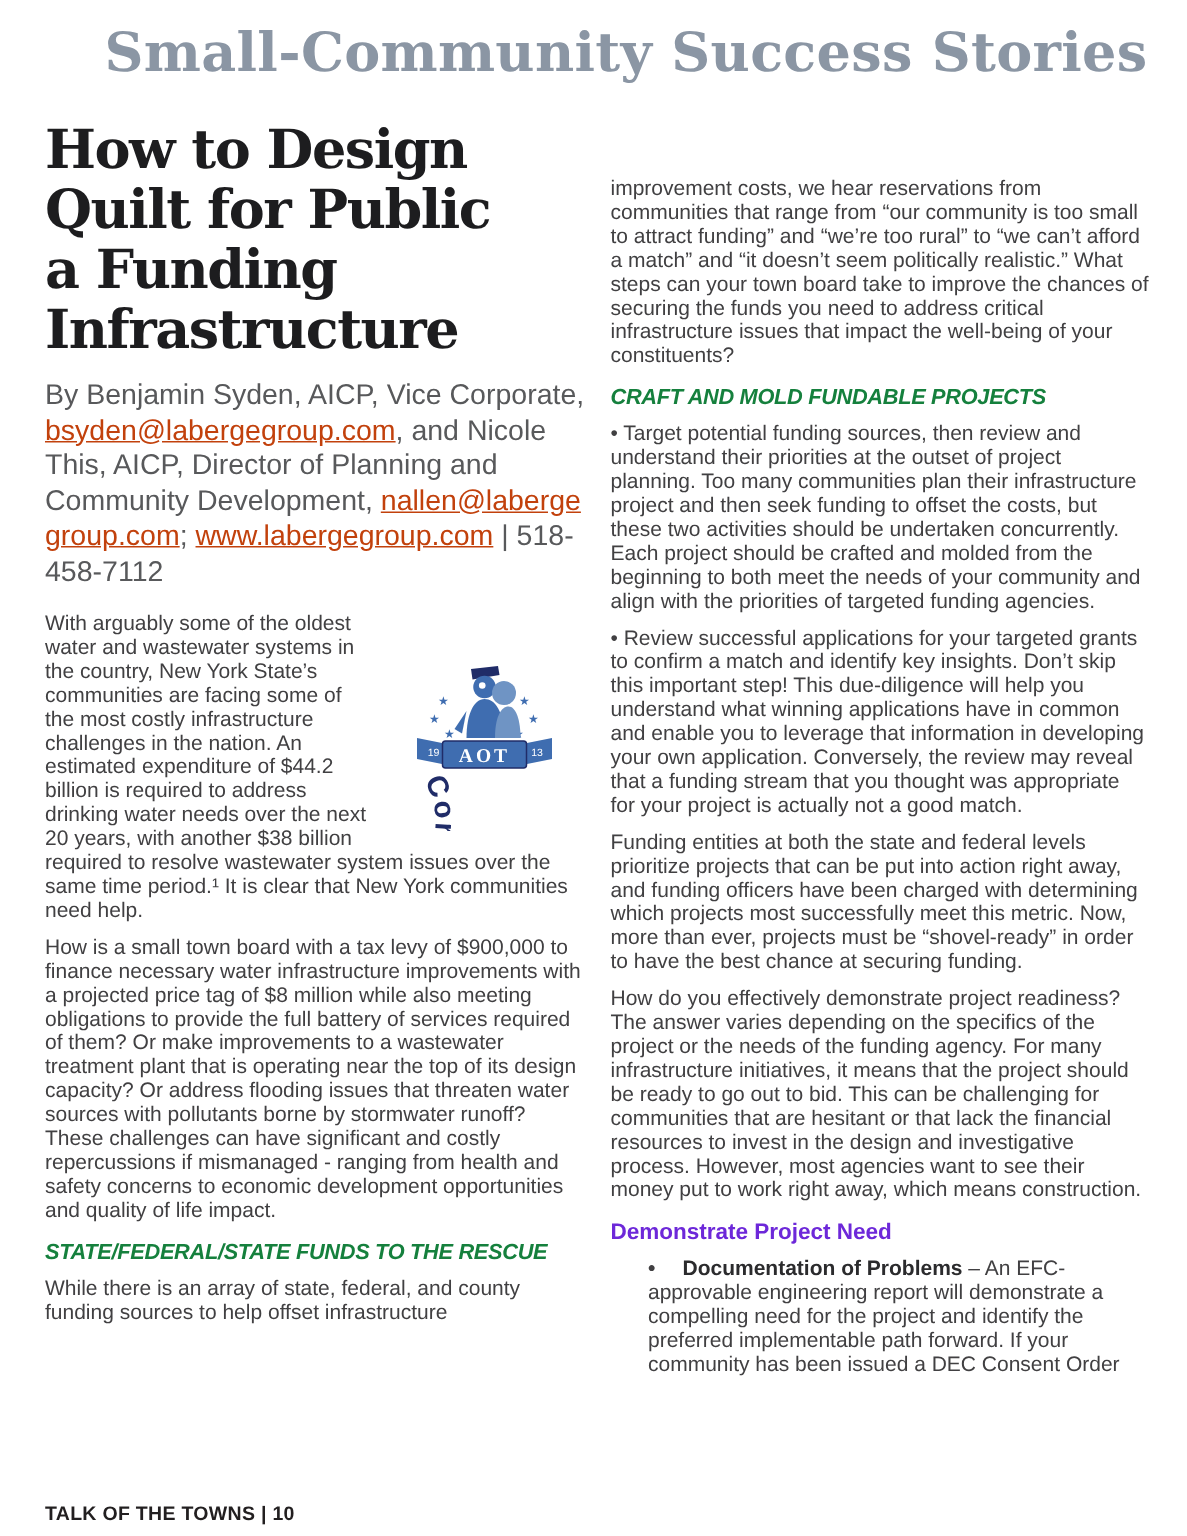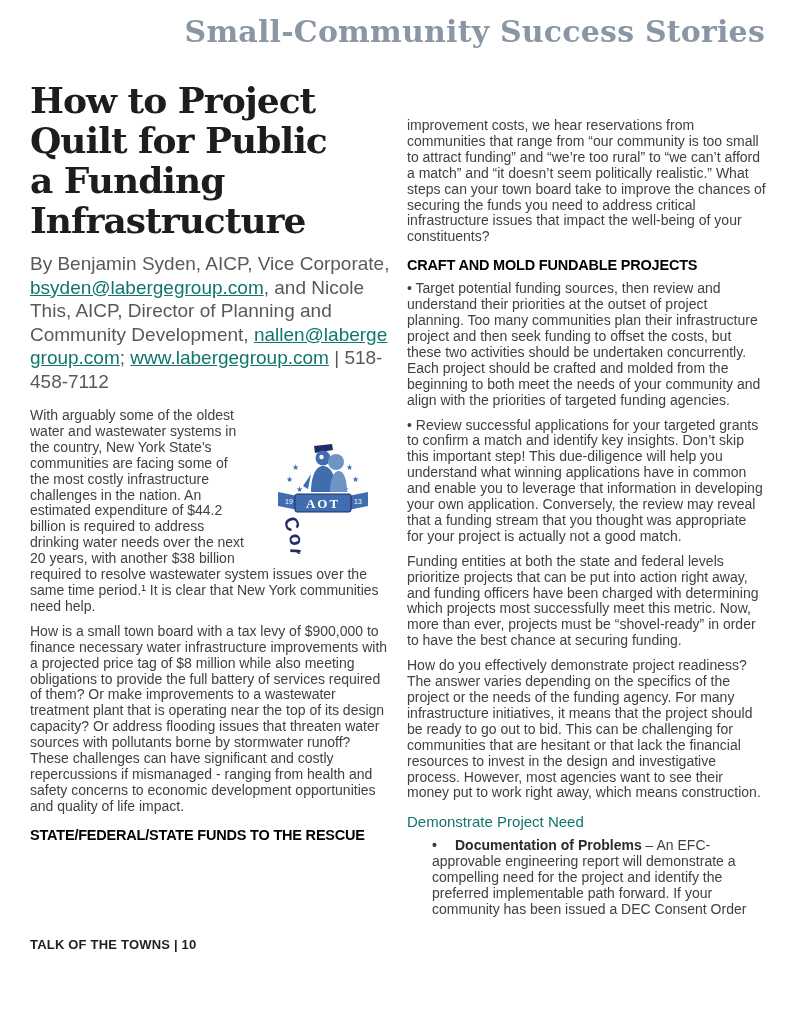--- a/index.html
+++ b/index.html
@@ -1,48 +1,48 @@
 <!DOCTYPE html>
 <html><head>
 <meta charset="utf-8">
 <style>
   html,body{margin:0;padding:0;background:#ffffff;}
   .page{position:relative;width:791px;height:1024px;background:#ffffff;overflow:hidden;
         font-family:"Liberation Sans",sans-serif;color:#414042;}
   .header-title{position:absolute;top:14px;right:26px;
-        font-family:"DejaVu Serif",serif;font-weight:bold;font-size:30px;
+        font-family:"DejaVu Serif",serif;font-weight:bold;font-size:36px;
         color:#8b96a4;letter-spacing:0.2px;white-space:nowrap;}
   .col-left{position:absolute;left:30px;top:80px;width:360px;}
   .col-right{position:absolute;left:407px;top:86px;width:359px;margin-top:32px;}
   .article-title{margin:0 0 12px 0;font-family:"DejaVu Serif",serif;font-weight:bold;
         font-size:36px;line-height:40px;color:#1d1d1f;letter-spacing:-1px;}
   .title-line{display:block;}
   .byline{margin:0 0 15px 0;font-size:19px;line-height:23.5px;color:#58595b;}
-  .byline a{color:#0f766e;text-decoration:underline;word-break:break-all;cursor:pointer;}
+  .byline a{color:#c2410c;text-decoration:underline;word-break:break-all;cursor:pointer;}
   .body-p{margin:0 0 9px 0;font-size:14px;line-height:15.9px;color:#414042;}
   .section-heading{margin:12px 0 7px 0;font-size:14.5px;line-height:17px;font-weight:bold;
-        color:#000000;letter-spacing:-0.2px;}
-  .sub-heading{margin:12px 0 8px 0;font-size:15px;line-height:17px;font-weight:normal;color:#0f766e;}
+        color:#15803d;letter-spacing:-0.2px;font-style:italic;}
+  .sub-heading{margin:12px 0 8px 0;font-size:15px;line-height:17px;font-weight:bold;color:#6d28d9;}
   .sub-bullet{padding-left:25px;}
   .sb-bullet{display:inline-block;width:23px;font-weight:bold;}
   .sub-bullet strong{color:#2b2b2d;}
   .badge-wrap{float:right;width:150px;height:150px;shape-outside:circle(54%);
         margin:-4px -8px 2px 8px;}
-  .footer{position:absolute;left:30px;top:937px;font-size:13px;font-weight:bold;
+  .footer{position:absolute;left:30px;top:1001px;font-size:13px;font-weight:bold;
         color:#221f20;letter-spacing:0.2px;}
 </style>
 </head>
 <body>
 
 <div class="page">
   <div class="header-title">Small-Community Success Stories</div>
 
   <div class="col-left">
     <h1 class="article-title" id="title-box">
-        <span class="title-line">How to Project</span>
+        <span class="title-line">How to Design</span>
         <span class="title-line">Quilt for Public</span>
         <span class="title-line">a Funding</span>
         <span class="title-line">Infrastructure</span>
       </h1>
     <p class="byline" id="byline-box"><span>By Benjamin Syden, AICP, Vice Corporate, </span><a href="#">bsyden@labergegroup.com</a><span>, and Nicole This, AICP, Director of Planning and Community Development, </span><a href="#">nallen@labergegroup.com</a><span>; </span><a href="#">www.labergegroup.com</a><span> | 518-458-7112</span></p>
     <div id="left-blocks">
         <p class="body-p">
   <span class="badge-wrap">
     <svg width="150" height="150" viewBox="0 0 150 150">
       <defs>
@@ -78,20 +78,21 @@
         <rect x="47" y="90" width="56" height="18" rx="2" fill="#3f6db0" stroke="#202c68" stroke-width="1"></rect>
         <text x="41" y="100" font-size="7" fill="#ffffff" text-anchor="middle" font-family="Liberation Sans, sans-serif">19</text>
         <text x="110" y="100" font-size="7" fill="#ffffff" text-anchor="middle" font-family="Liberation Sans, sans-serif">13</text>
         <text x="75" y="104" font-size="13" font-weight="bold" fill="#ffffff" text-anchor="middle" letter-spacing="2" font-family="Liberation Serif, serif">AOT</text>
       </g>
     </svg>
   </span>
 <span>With arguably some of the oldest water and wastewater systems in the country, New York State’s communities are facing some of the most costly infrastructure challenges in the nation. An estimated expenditure of $44.2 billion is required to address drinking water needs over the next 20 years, with another $38 billion required to resolve wastewater system issues over the same time period.¹ It is clear that New York communities need help.</span></p>
         <p class="body-p"><span>How is a small town board with a tax levy of $900,000 to finance necessary water infrastructure improvements with a projected price tag of $8 million while also meeting obligations to provide the full battery of services required of them? Or make improvements to a wastewater treatment plant that is operating near the top of its design capacity? Or address flooding issues that threaten water sources with pollutants borne by stormwater runoff? These challenges can have significant and costly repercussions if mismanaged - ranging from health and safety concerns to economic development opportunities and quality of life impact.</span></p>
         <h3 class="section-heading">STATE/FEDERAL/STATE FUNDS TO THE RESCUE</h3>
+        <p class="body-p"><span>While there is an array of state, federal, and county funding sources to help offset infrastructure</span></p>
       </div>
   </div>
 
   <div class="col-right">
     <div id="right-blocks">
         <p class="body-p"><span>improvement costs, we hear reservations from communities that range from “our community is too small to attract funding” and “we’re too rural” to “we can’t afford a match” and “it doesn’t seem politically realistic.” What steps can your town board take to improve the chances of securing the funds you need to address critical infrastructure issues that impact the well-being of your constituents?</span></p>
         <h3 class="section-heading">CRAFT AND MOLD FUNDABLE PROJECTS</h3>
         <p class="body-p"><span>• Target potential funding sources, then review and understand their priorities at the outset of project planning. Too many communities plan their infrastructure project and then seek funding to offset the costs, but these two activities should be undertaken concurrently. Each project should be crafted and molded from the beginning to both meet the needs of your community and align with the priorities of targeted funding agencies.</span></p>
         <p class="body-p"><span>• Review successful applications for your targeted grants to confirm a match and identify key insights. Don’t skip this important step! This due-diligence will help you understand what winning applications have in common and enable you to leverage that information in developing your own application. Conversely, the review may reveal that a funding stream that you thought was appropriate for your project is actually not a good match.</span></p>
         <p class="body-p"><span>Funding entities at both the state and federal levels prioritize projects that can be put into action right away, and funding officers have been charged with determining which projects most successfully meet this metric. Now, more than ever, projects must be “shovel-ready” in order to have the best chance at securing funding.</span></p>

